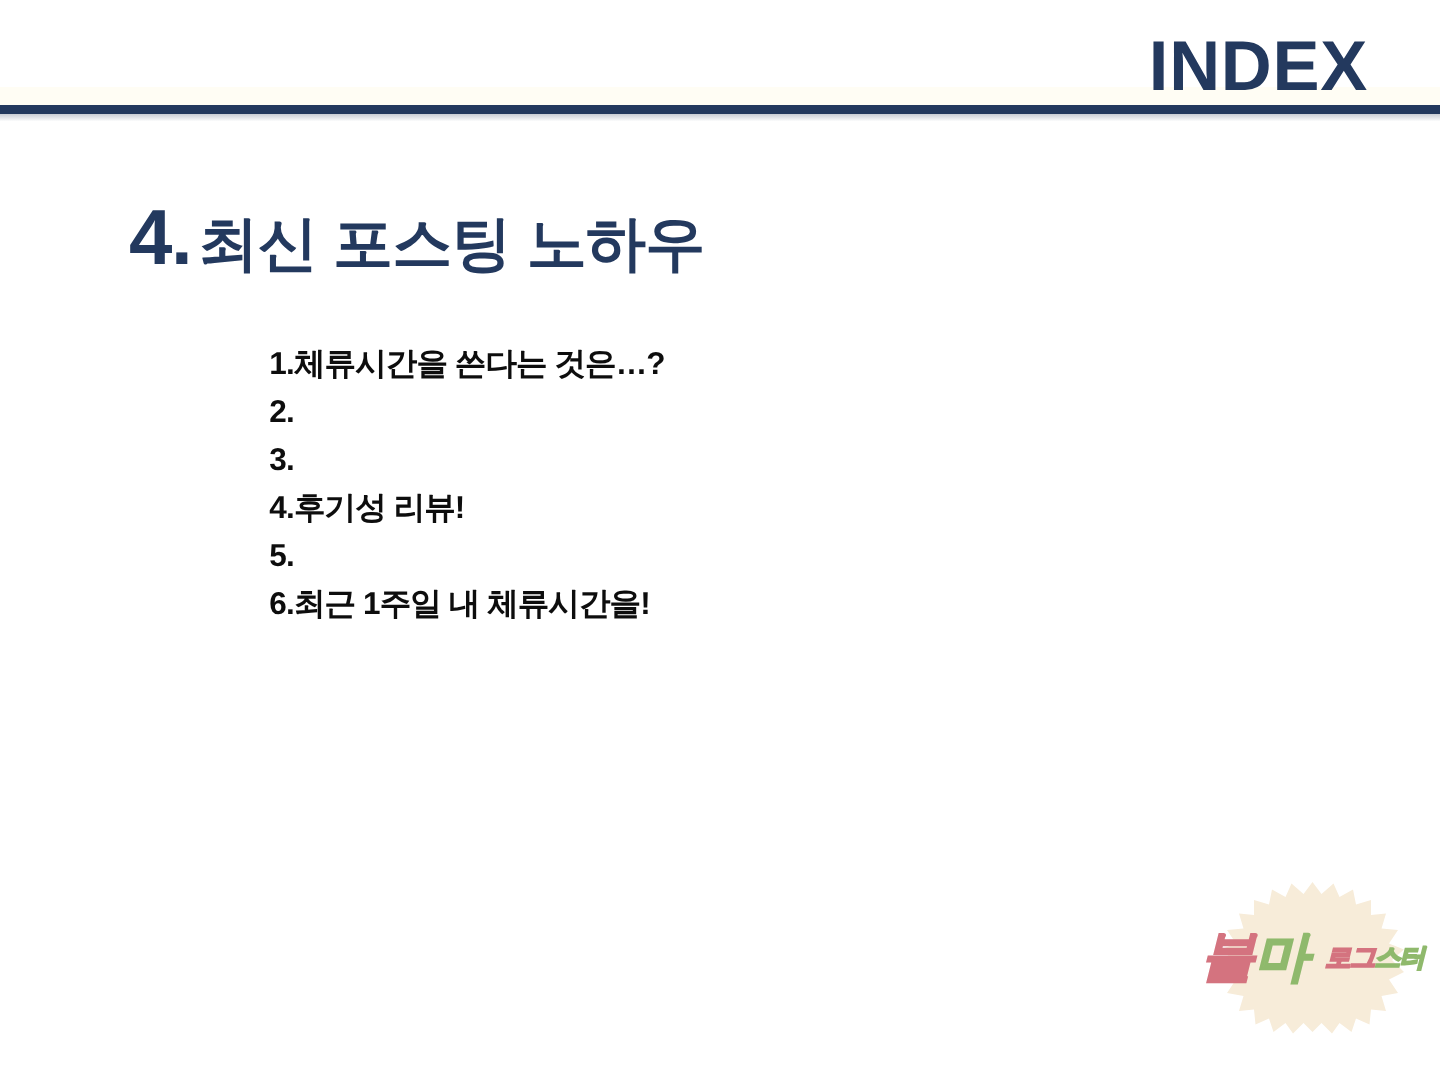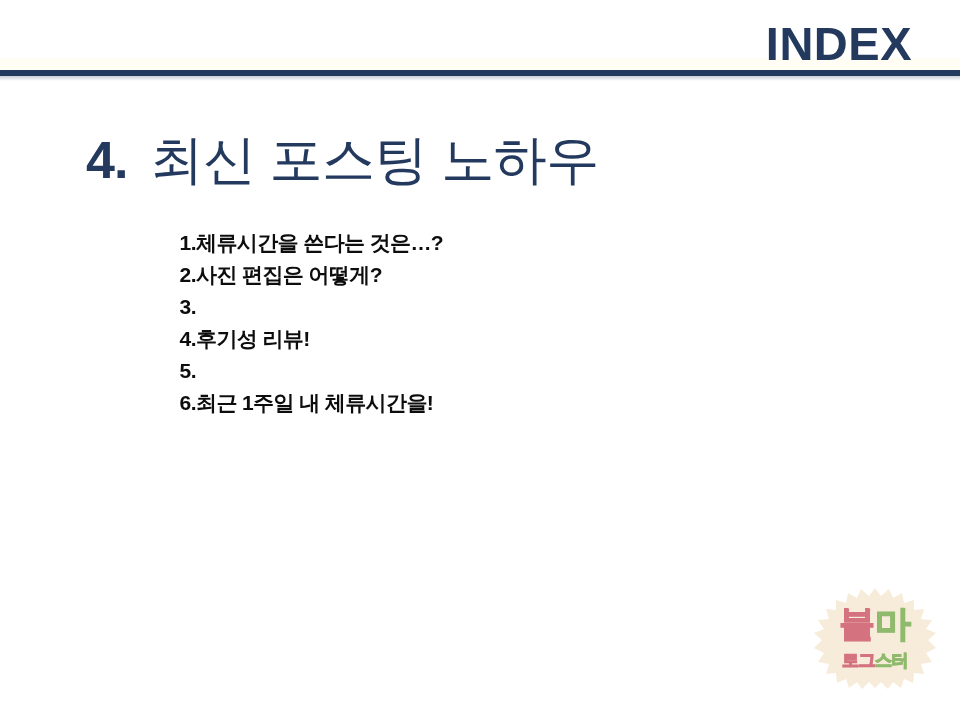--- a/index.html
+++ b/index.html
@@ -84,24 +84,24 @@
     color: #23395e;
     white-space: nowrap;
   }
   .section-number {
     font-size: 52px;
     font-weight: bold;
     line-height: 1;
     letter-spacing: -1px;
   }
   .section-heading {
-    font-size: 53px;
-    font-weight: normal;
-    line-height: 1;
-    margin-left: 23px;
+    font-size: 40px;
+    font-weight: bold;
+    line-height: 1;
+    margin-left: 5px;
     letter-spacing: -0.5px;
   }
 
   
   .index-list {
     position: absolute;
     left: 148px;
     top: 228px;
     margin: 0;
     padding: 0;
@@ -143,24 +143,25 @@
     width: 126px;
     height: 104px;
   }
   .logo-text {
     position: absolute;
     left: 0;
     top: 0;
     width: 126px;
     height: 104px;
     display: flex;
-    flex-direction: column;
+    flex-direction: row;
     align-items: center;
     justify-content: center;
     gap: 11px;
+    font-style: italic;
   }
   .logo-main {
     font-size: 36px;
     font-weight: bold;
     line-height: 0.96;
     letter-spacing: 0px;
     white-space: nowrap;
   }
   .logo-sub {
     font-size: 17px;
@@ -195,21 +196,20 @@
     <span class="section-heading">최신 포스팅 노하우</span>
   </div>
 
   <ol class="index-list">
     <li class="index-item">
       <span class="item-number">1.</span>
       <span class="item-label">체류시간을 쓴다는 것은…?</span>
     </li>
     <li class="index-item">
       <span class="item-number">2.</span>
-      <span class="item-label">사진 편집은 어떻게?</span>
     </li>
     <li class="index-item">
       <span class="item-number">3.</span>
     </li>
     <li class="index-item">
       <span class="item-number">4.</span>
       <span class="item-label">후기성 리뷰!</span>
     </li>
     <li class="index-item">
       <span class="item-number">5.</span>

